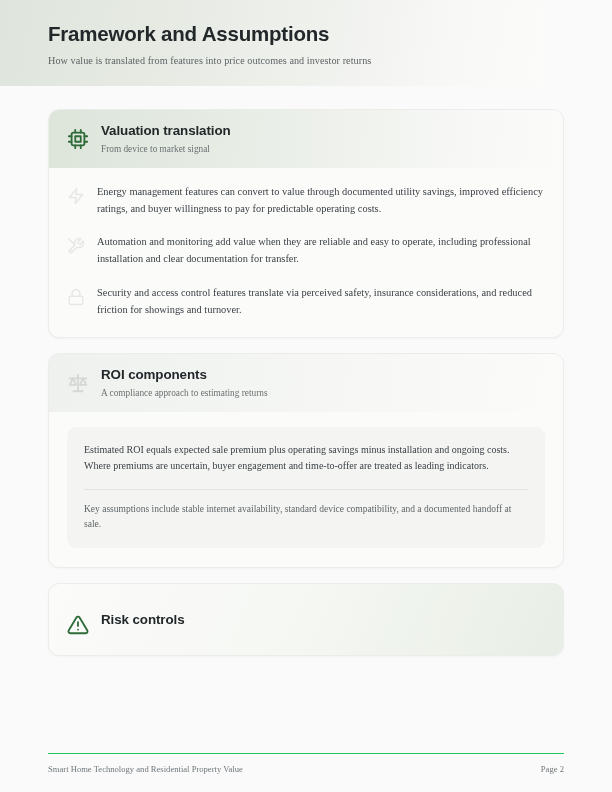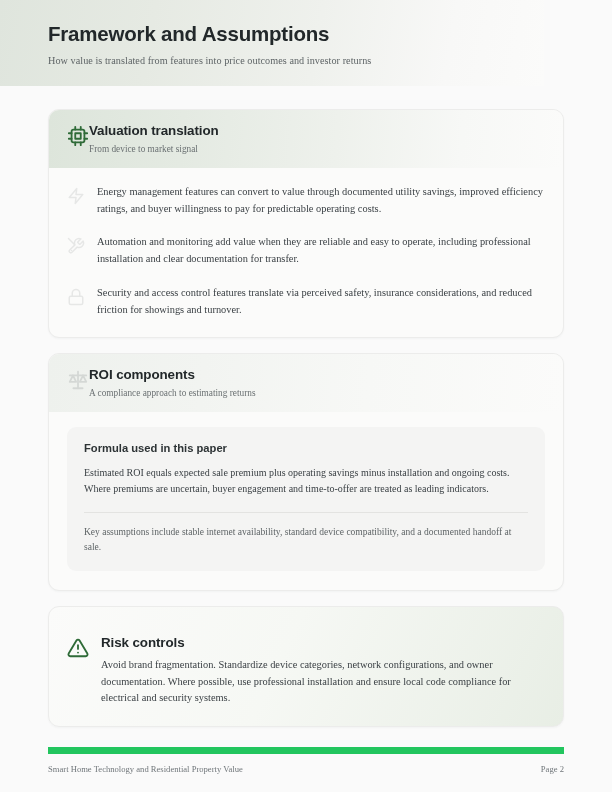--- a/index.html
+++ b/index.html
@@ -48,21 +48,22 @@
     border-radius: 11px;
     overflow: hidden;
     box-shadow: 0 1px 2px rgba(40,50,45,0.035);
     margin-bottom: 15px;
   }
 
   .card-head {
     background: linear-gradient(94deg, #dde5db 0%, #e4eae2 26%, #eef1ec 56%, #f7f8f6 80%, #fbfbfa 100%);
     padding: 13px 18px 14px 18px;
     display: flex;
-    align-items: flex-start;
+    align-items: center;
+    gap: 12px;
   }
   .card-head.plain {
     background: linear-gradient(94deg, #eef1ed 0%, #f2f4f1 30%, #f7f8f6 62%, #fbfbfa 100%);
   }
 
   .head-icon {
     width: 22px;
     height: 22px;
     flex: 0 0 22px;
     margin-top: 2px;
@@ -173,21 +174,21 @@
     color: #3b4145;
     margin-top: 7px;
   }
 
   
   .footer {
     position: absolute;
     left: 48px;
     right: 48px;
     bottom: 18px;
-    border-top: 7px solid #22c55e;
+    border-top: 1px solid #22c55e;
     padding-top: 10px;
     display: flex;
     justify-content: space-between;
     align-items: center;
   }
   .footer-text {
     font-family: "Liberation Serif", serif;
     font-size: 8.6px;
     color: #70767a;
   }
@@ -262,39 +263,37 @@
           <path d="M17.5 7L14 14h7z"></path>
         </svg>
       </span>
       <div class="head-text">
         <div class="card-title">ROI components</div>
         <div class="card-sub">A compliance approach to estimating returns</div>
       </div>
     </div>
     <div class="formula-wrap">
       <div class="formula-box">
-        <div class="formula-title">Formula used in this paper</div>
         <div class="formula-text">Estimated ROI equals expected sale premium plus operating savings minus installation and ongoing costs. Where premiums are uncertain, buyer engagement and time-to-offer are treated as leading indicators.</div>
         <div class="formula-div"></div>
         <div class="formula-note">Key assumptions include stable internet availability, standard device compatibility, and a documented handoff at sale.</div>
       </div>
     </div>
   </div>
 
   <div class="risk-card">
     <span class="head-icon">
       <svg width="22" height="22" viewBox="0 0 24 24" fill="none" stroke="#2f6b38" stroke-width="2" stroke-linecap="round" stroke-linejoin="round">
         <path d="M10.29 3.86L1.82 18a2 2 0 0 0 1.71 3h16.94a2 2 0 0 0 1.71-3L13.71 3.86a2 2 0 0 0-3.42 0z"></path>
         <line x1="12" y1="9" x2="12" y2="13"></line>
         <line x1="12" y1="17" x2="12.01" y2="17"></line>
       </svg>
     </span>
     <div class="risk-body">
       <div class="risk-title">Risk controls</div>
-      <div class="risk-text">Avoid brand fragmentation. Standardize device categories, network configurations, and owner documentation. Where possible, use professional installation and ensure local code compliance for electrical and security systems.</div>
     </div>
   </div>
 
 </div>
 
 <div class="footer">
   <span class="footer-text">Smart Home Technology and Residential Property Value</span>
   <span class="footer-text">Page 2</span>
 </div>
 

